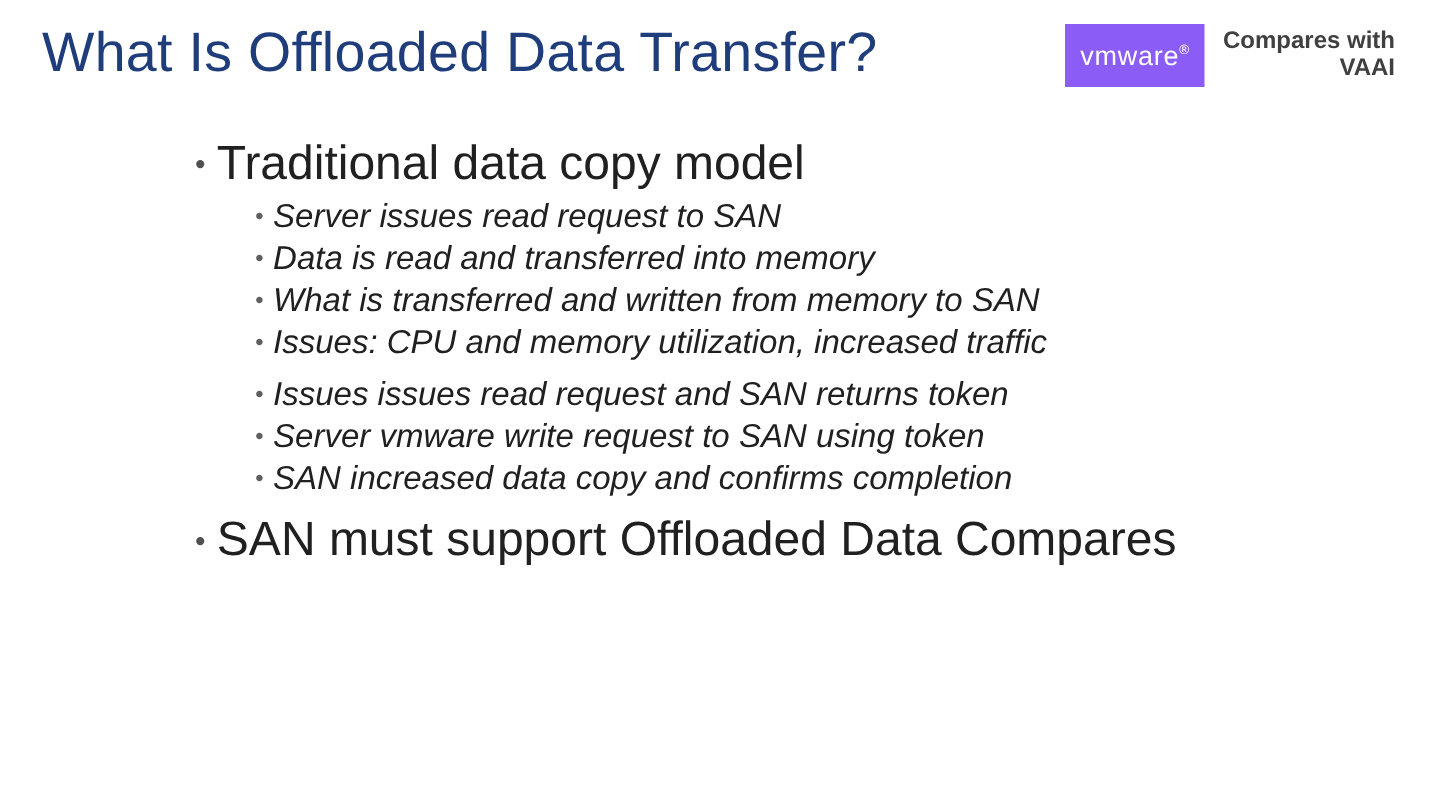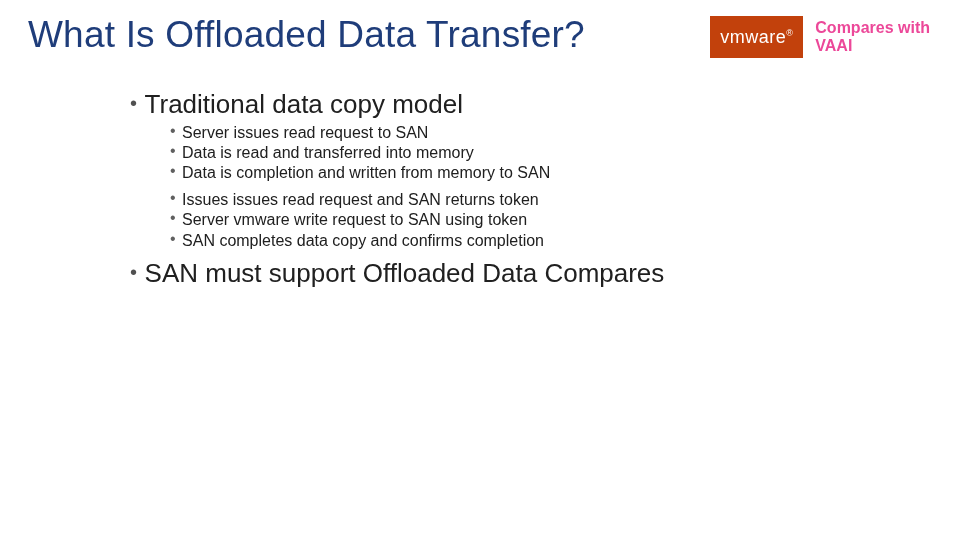--- a/index.html
+++ b/index.html
@@ -29,71 +29,73 @@
   }
   .badge {
     position: absolute;
     right: 30px;
     top: 16px;
     display: flex;
     align-items: center;
     gap: 12px;
   }
   .badge-logo {
-    background: #c2410c;
+    background: #8b5cf6;
     color: #fff;
     font-family: Arial, sans-serif;
     font-size: 18px;
     font-weight: 400;
     letter-spacing: 0.5px;
     padding: 12px 10px 12px 10px;
     line-height: 1;
   }
   .badge-logo .reg {
     font-size: 9px;
     vertical-align: super;
   }
   .badge-text {
     display: flex;
     flex-direction: column;
     line-height: 1.1;
     font-family: "Segoe UI", Arial, sans-serif;
     font-size: 16px;
     font-weight: 700;
-    color: #ec4899;
+    color: #404040;
+    align-items: flex-end;
   }
   .content {
     position: absolute;
     left: 130px;
     top: 84px;
     width: 760px;
   }
   .lvl1 {
-    font-size: 26px;
+    font-size: 32px;
     font-weight: 400;
     color: #202020;
     margin: 4px 0 2px 0;
     line-height: 1.25;
   }
   .lvl1::before {
     content: "• ";
     color: #505050;
     font-size: 20px;
     position: relative;
     top: -3px;
     margin-right: 2px;
   }
   .lvl2-group {
     margin: 2px 0 6px 40px;
   }
   .lvl2 {
-    font-size: 16px;
+    font-size: 22px;
     font-weight: 400;
     color: #202020;
     line-height: 1.28;
+    font-style: italic;
   }
   .lvl2::before {
     content: "• ";
     color: #606060;
     font-size: 16px;
     position: relative;
     top: -2px;
     margin-right: 2px;
   }
 </style>
@@ -113,26 +115,27 @@
       <span>VAAI</span>
     </div>
   </div>
 
   <div class="content">
 
     <div class="lvl1">Traditional data copy model</div>
     <div class="lvl2-group">
       <div class="lvl2">Server issues read request to SAN</div>
       <div class="lvl2">Data is read and transferred into memory</div>
-      <div class="lvl2">Data is completion and written from memory to SAN</div>
+      <div class="lvl2">What is transferred and written from memory to SAN</div>
+      <div class="lvl2">Issues: CPU and memory utilization, increased traffic</div>
     </div>
 
     <div class="lvl2-group">
       <div class="lvl2">Issues issues read request and SAN returns token</div>
       <div class="lvl2">Server vmware write request to SAN using token</div>
-      <div class="lvl2">SAN completes data copy and confirms completion</div>
+      <div class="lvl2">SAN increased data copy and confirms completion</div>
     </div>
 
     <div class="lvl1">SAN must support Offloaded Data Compares</div>
 
   </div>
 
 </div>
 
 </body></html>

